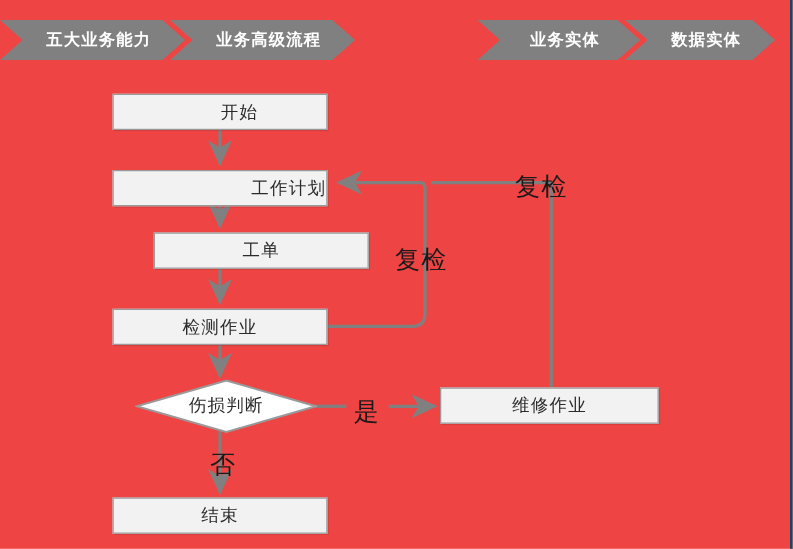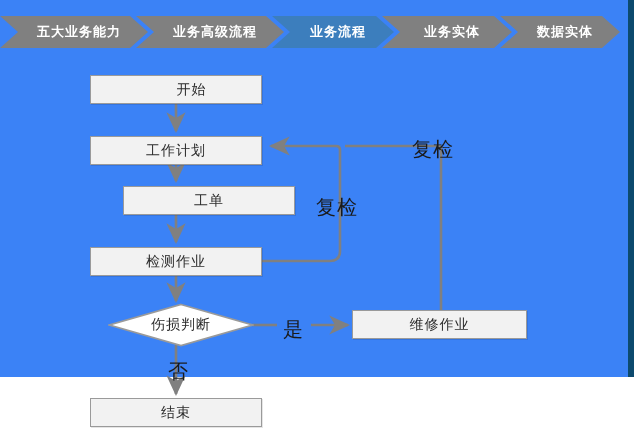--- a/index.html
+++ b/index.html
@@ -5,24 +5,24 @@
 <style>
   html,body{margin:0;padding:0;}
   body{
     width:634px;height:439px;
     background:#ffffff;
     font-family:"Liberation Sans","DejaVu Sans",sans-serif;
     overflow:hidden;
     position:relative;
   }
   #canvas{
-    position:absolute;left:0;top:0;width:634px;height:377px;
-    border-right:6px solid #0c4a6e;
+    position:absolute;left:0;top:0;width:634px;height:439px;
+    border-right:2px solid #0c4a6e;
     box-sizing:border-box;
-    background:#3b82f6;
+    background:#ef4444;
   }
 
   
   #breadcrumb{
     position:absolute;left:0;top:16px;width:620px;height:32px;
   }
   .chev{
     position:absolute;top:0;height:32px;
     display:flex;align-items:center;justify-content:center;
     color:#ffffff;
@@ -81,26 +81,20 @@
       <span class="chev-label">五大业务能力</span>
     </div>
 
     <div class="chev" style="left:136px;width:148px;">
       <svg style="position:absolute;left:0;top:0;width:148px;height:32px;" viewBox="0 0 148 32" preserveAspectRatio="none">
         <polygon points="0,0 130,0 148,16 130,32 0,32 18,16" fill="#808080"></polygon>
       </svg>
       <span class="chev-label">业务高级流程</span>
     </div>
 
-    <div class="chev" style="left:272px;width:122px;">
-      <svg style="position:absolute;left:0;top:0;width:122px;height:32px;" viewBox="0 0 122 32" preserveAspectRatio="none">
-        <polygon points="0,0 104,0 122,16 104,32 0,32 18,16" fill="#3C7EBD"></polygon>
-      </svg>
-      <span class="chev-label">业务流程</span>
-    </div>
 
     <div class="chev" style="left:382px;width:130px;font-family:Liberation Mono, monospace;">
       <svg style="position:absolute;left:0;top:0;width:130px;height:32px;" viewBox="0 0 130 32" preserveAspectRatio="none">
         <polygon points="0,0 112,0 130,16 112,32 0,32 18,16" fill="#808080"></polygon>
       </svg>
       <span class="chev-label">业务实体</span>
     </div>
 
     <div class="chev" style="left:500px;width:120px;">
       <svg style="position:absolute;left:0;top:0;width:120px;height:32px;" viewBox="0 0 120 32" preserveAspectRatio="none">
@@ -137,21 +131,21 @@
     <path d="M340,160 L340,150 Q340,146 336,146 L271,146" fill="none" stroke="#808080" stroke-width="2.6" marker-end="url(#arwL)"></path>
 
     <line x1="441" y1="310" x2="441" y2="146" stroke="#808080" stroke-width="2.6"></line>
     <line x1="441" y1="146" x2="345" y2="146" stroke="#808080" stroke-width="2.6"></line>
   </svg>
 
   <div class="node" style="left:90px;top:75px;width:172px;height:29px;padding-left:31px;">
     <span>开始</span>
   </div>
 
-  <div class="node" style="left:90px;top:136px;width:172px;height:29px;">
+  <div class="node" style="left:90px;top:136px;width:172px;height:29px;justify-content:flex-end;">
     <span>工作计划</span>
   </div>
 
   <div class="node" style="left:90px;top:186px;width:172px;height:29px;margin-left:33px;">
     <span>工单</span>
   </div>
 
   <div class="node" style="left:90px;top:247px;width:172px;height:29px;">
     <span>检测作业</span>
   </div>

